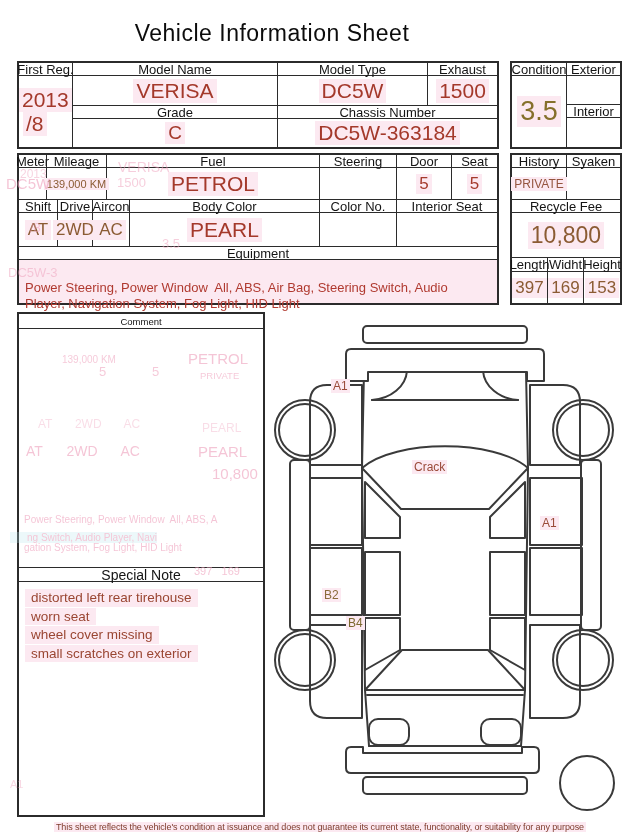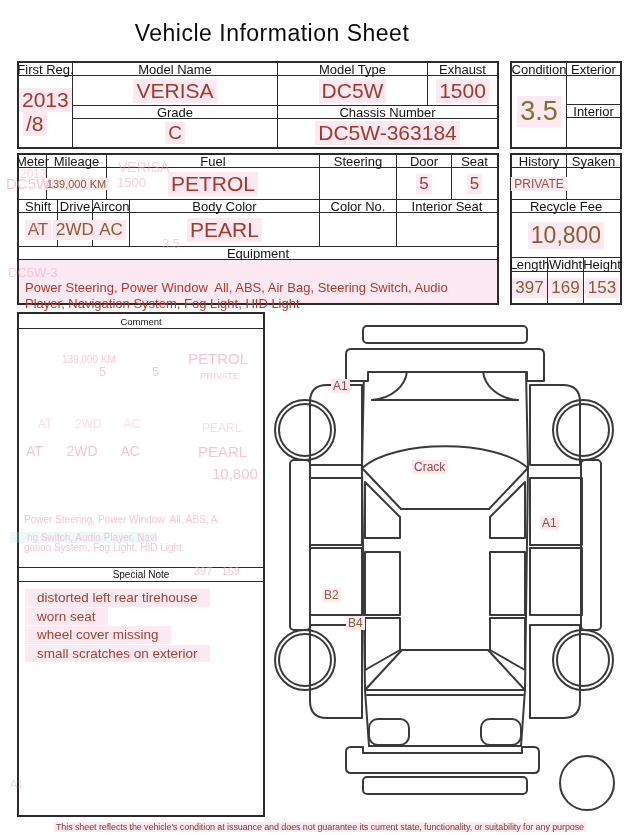--- a/index.html
+++ b/index.html
@@ -29,21 +29,21 @@
   .fs21{font-size:21px;} .fs19{font-size:19px;} .fs17{font-size:17px;}
   .fs11{font-size:11px;} .fs12{font-size:12px;} .fs23{font-size:23px;} .fs27{font-size:27px;}
   .equip-text{
     align-items:flex-start;justify-content:flex-start;text-align:left;
     font-size:13px;line-height:16px;color:var(--equipment-red,#b03a30);
     padding:20px 6px;white-space:pre-wrap;background:var(--highlight-pink,#fce9f1);
   }
   .firstreg{flex-direction:column;align-items:flex-start;justify-content:center;line-height:24px;}
   
   .note-line{font-size:13.5px;line-height:17.5px;color:var(--note-red,#9a4632);
-    background:var(--highlight-pink,#fce9f1);display:inline-block;padding:0 12px;margin:0 0 0 4px;}
+    background:var(--highlight-pink,#fce9f1);display:inline-block;padding:0 6px;margin:0 0 0 4px;}
   
   .ghost{position:absolute;color:var(--ghost-pink,#ee9fbb);white-space:pre;pointer-events:none;}
   
   .dlab{position:absolute;font-size:12px;background:var(--highlight-pink,#fce9f1);padding:0 2px;white-space:nowrap;}
   
   .footer{left:0;top:822px;width:640px;text-align:center;font-size:9px;letter-spacing:-0.1px;
     color:var(--footer-red,#7e3b2c);}
   .footer span{background:var(--highlight-pink,#fce9f1);padding:0 2px;}
   svg .ln{stroke:var(--diagram-line,#3a3a3a);stroke-width:2;fill:none;stroke-linejoin:round;stroke-linecap:round;}
   svg .lnf{stroke:var(--diagram-line,#3a3a3a);stroke-width:2;fill:#ffffff;stroke-linejoin:round;}
@@ -175,21 +175,21 @@
   <div class="cell bR" style="left:36px;top:117px;width:36px;height:31px;">
       <span class="pill brown fs17">169</span>
     </div>
   <div class="cell" style="left:72px;top:117px;width:36px;height:31px;">
       <span class="pill brown fs17">153</span>
     </div>
 </div>
 
 <div class="abs tbl" style="left:17px;top:312px;width:248px;height:505px;">
   <div class="cell lbl bB" style="left:0;top:0;width:244px;height:15px;font-size:9.5px;">Comment</div>
-  <div class="cell lbl bT bB" style="left:0;top:253px;width:244px;height:15px;font-size:10px;">Special Note</div>
+  <div class="cell lbl bT bB" style="left:0;top:253px;width:244px;height:15px;font-size:14px;">Special Note</div>
   <div class="abs" style="left:2px;top:274px;width:238px;">
     <div><span class="note-line">distorted left rear tirehouse</span></div>
     <div><span class="note-line">worn seat</span></div>
     <div><span class="note-line">wheel cover missing</span></div>
     <div><span class="note-line">small scratches on exterior</span></div>
   </div>
 </div>
 
 <span class="ghost" style="left:6px;top:175px;font-size:15px;opacity:.6;">DC5W</span>
 <span class="ghost" style="left:20px;top:167px;font-size:12px;opacity:.45;">2013</span>

